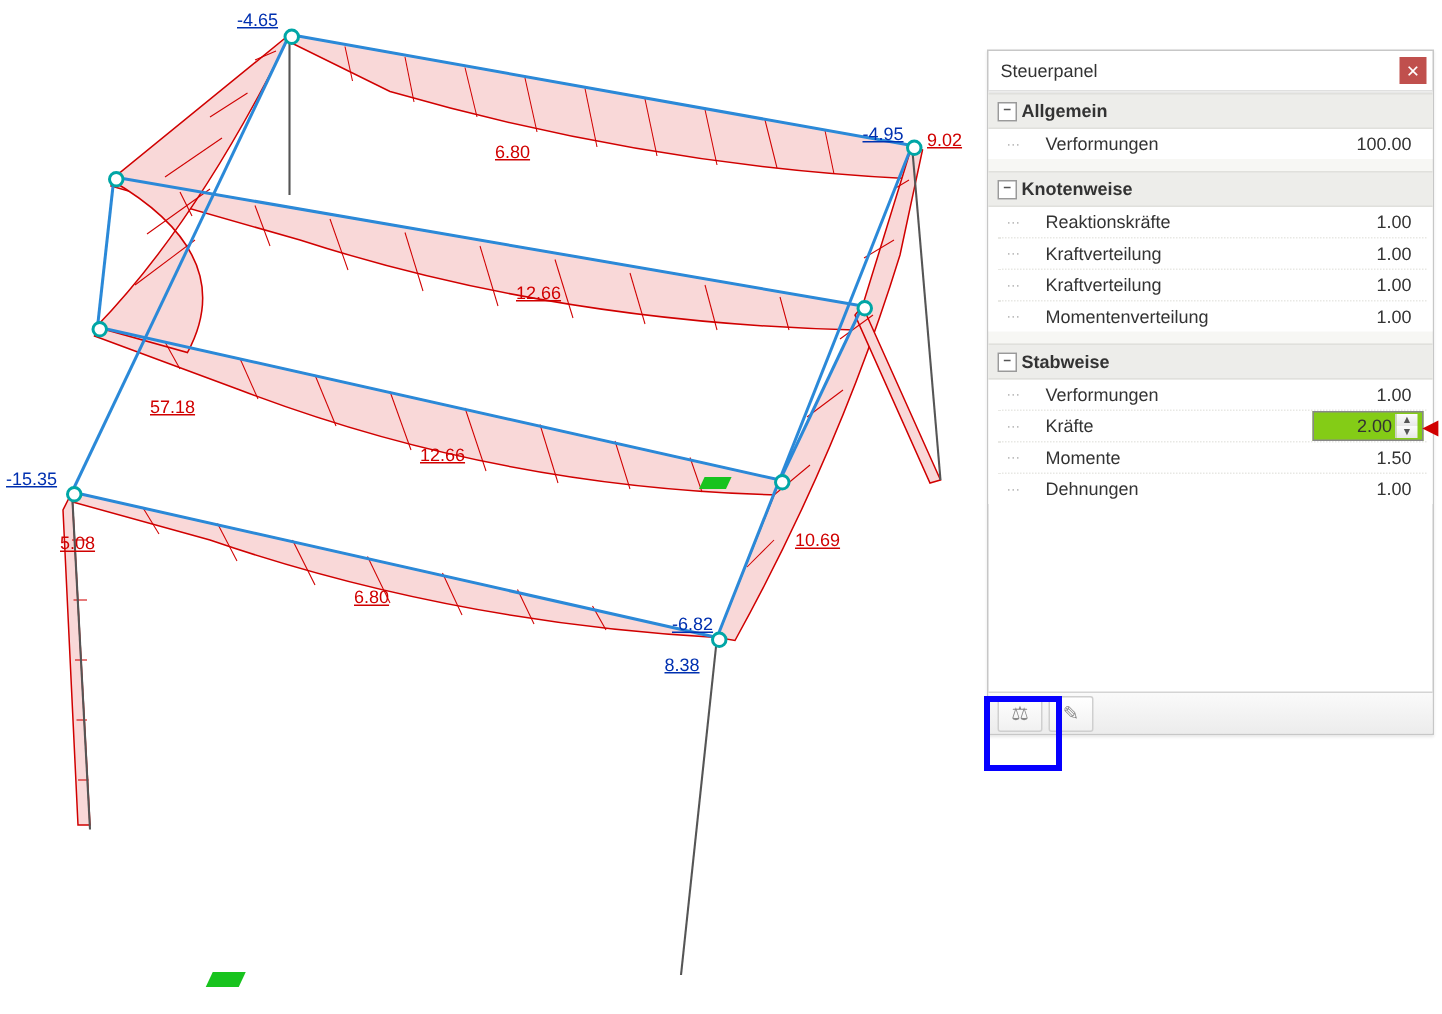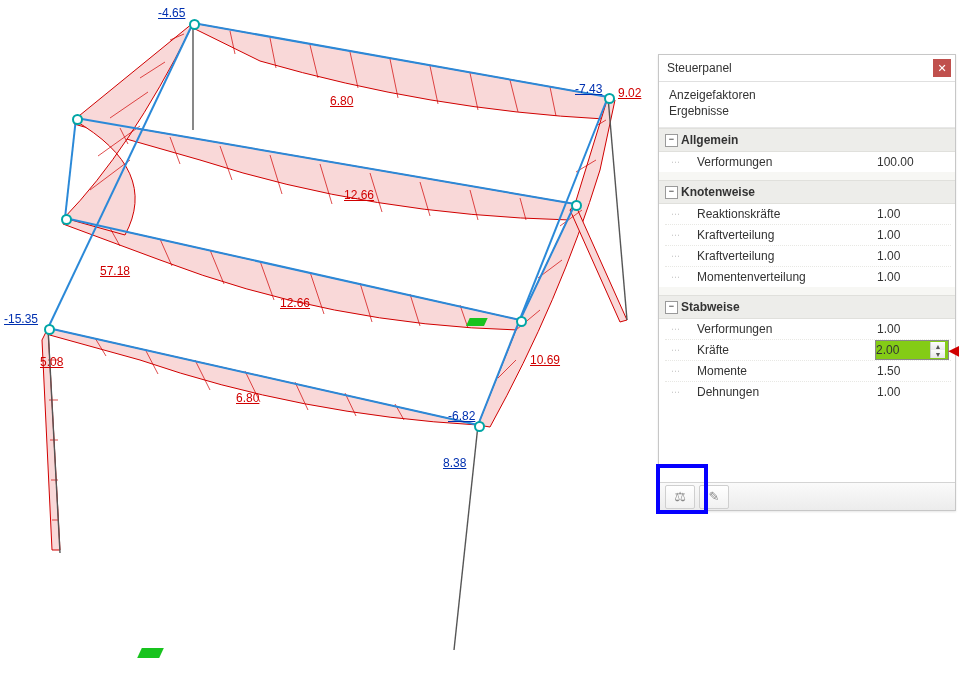--- a/index.html
+++ b/index.html
@@ -25,21 +25,21 @@
     white-space: nowrap;
     text-decoration: underline;
   }
   .red { color: #d00000; }
   .blue { color: #0030b0; }
 
   
   .panel {
     position: absolute;
     left: 658px;
-    top: 54px;
+    top: 33px;
     width: 296px;
     height: 455px;
     background: #ffffff;
     border: 1px solid #c7c7c7;
     box-shadow: 0 1px 2px rgba(0,0,0,0.1);
   }
   .panel-titlebar {
     height: 26px;
     display: flex;
     align-items: center;
@@ -117,20 +117,21 @@
     letter-spacing: 1px;
     padding-left: 6px;
   }
   .prop-label {
     flex: 1;
     color: #333;
     padding-left: 2px;
   }
   .prop-value {
     width: 64px;
+    text-align: right;
     padding-right: 10px;
     color: #333;
   }
   .prop-row.active {
     background: #ffffff;
   }
   .prop-row.active .prop-value-wrapper {
     width: 72px;
     height: 18px;
     background: #84cc16;
@@ -326,45 +327,41 @@
   <div class="node-marker" style="left:72px;  top:114px;"></div>
   <div class="node-marker" style="left:571px; top:200px;"></div>
   <div class="node-marker" style="left:61px;  top:214px;"></div>
   <div class="node-marker" style="left:516px; top:316px;"></div>
   <div class="node-marker" style="left:44px;  top:324px;"></div>
   <div class="node-marker" style="left:474px; top:421px;"></div>
 
   
   <span class="num-label blue" style="left:158px; top:6px;">-4.65</span>
   <span class="num-label red" style="left:330px; top:94px;">6.80</span>
-  <span class="num-label blue" style="left:575px; top:82px;">-7.43</span>
+  <span class="num-label blue" style="left:575px; top:82px;">-4.95</span>
   <span class="num-label red" style="left:618px; top:86px;">9.02</span>
   <span class="num-label red" style="left:344px; top:188px;">12.66</span>
   <span class="num-label red" style="left:100px; top:264px;">57.18</span>
   <span class="num-label blue" style="left:4px;   top:312px;">-15.35</span>
   <span class="num-label red" style="left:280px; top:296px;">12.66</span>
   <span class="num-label red" style="left:40px;  top:355px;text-align:right;">5.08</span>
   <span class="num-label red" style="left:236px; top:391px;">6.80</span>
   <span class="num-label red" style="left:530px; top:353px;">10.69</span>
   <span class="num-label blue" style="left:448px; top:409px;">-6.82</span>
-  <span class="num-label blue" style="left:443px; top:436px;margin-top:20px;">8.38</span>
+  <span class="num-label blue" style="left:443px; top:436px;">8.38</span>
 </div>
 
 <div class="panel">
   <div class="panel-titlebar">
     <span class="title-text">Steuerpanel</span>
     <div class="close-btn">
       <span>✕</span>
     </div>
   </div>
 
-  <div class="panel-head">
-    <div>Anzeigefaktoren</div>
-    <div>Ergebnisse</div>
-  </div>
 
   <div class="panel-body">
 
     <div class="group">
       <div class="group-header">
         <span class="expander">−</span>
         <span>Allgemein</span>
       </div>
       <div class="prop-table">
         <div class="prop-row">

